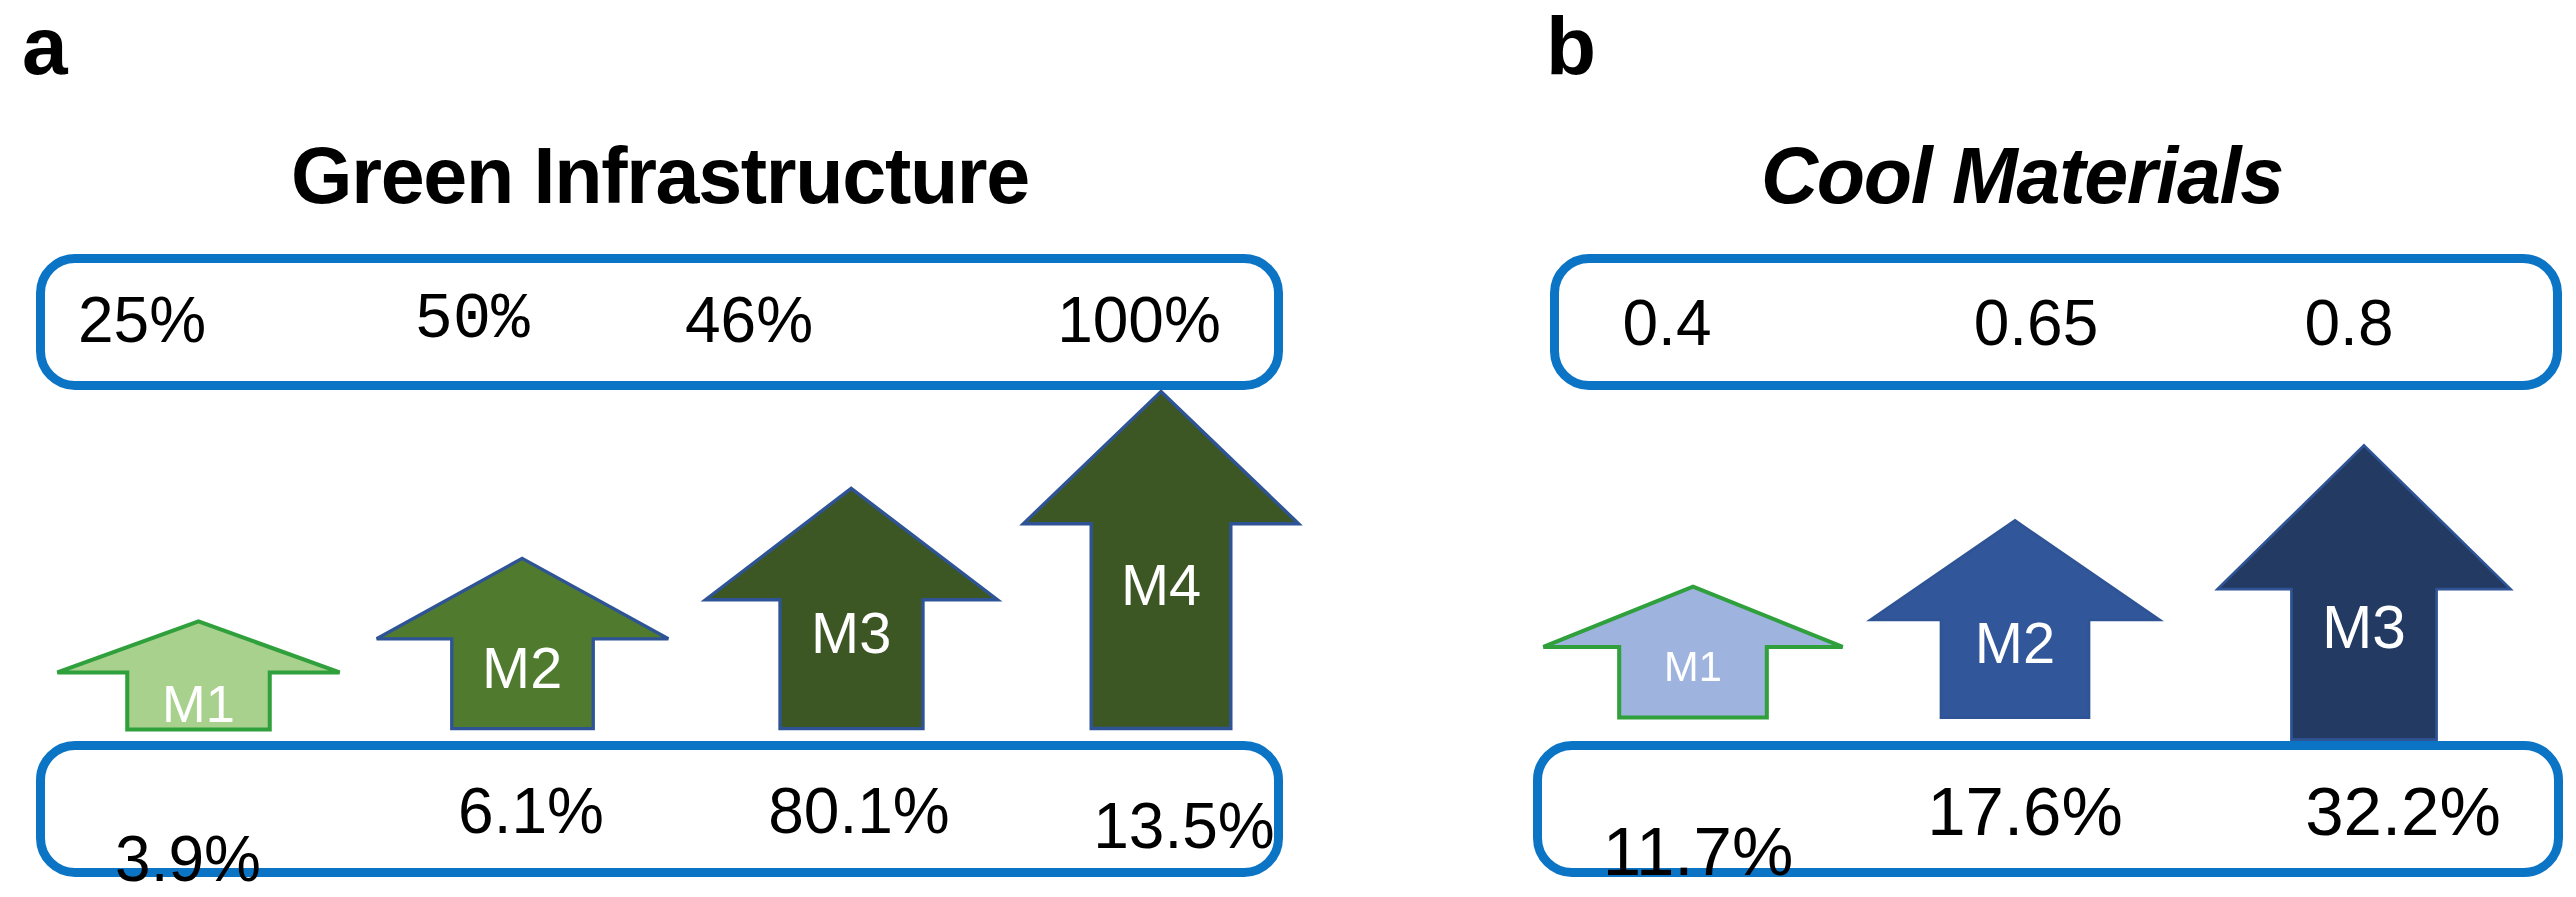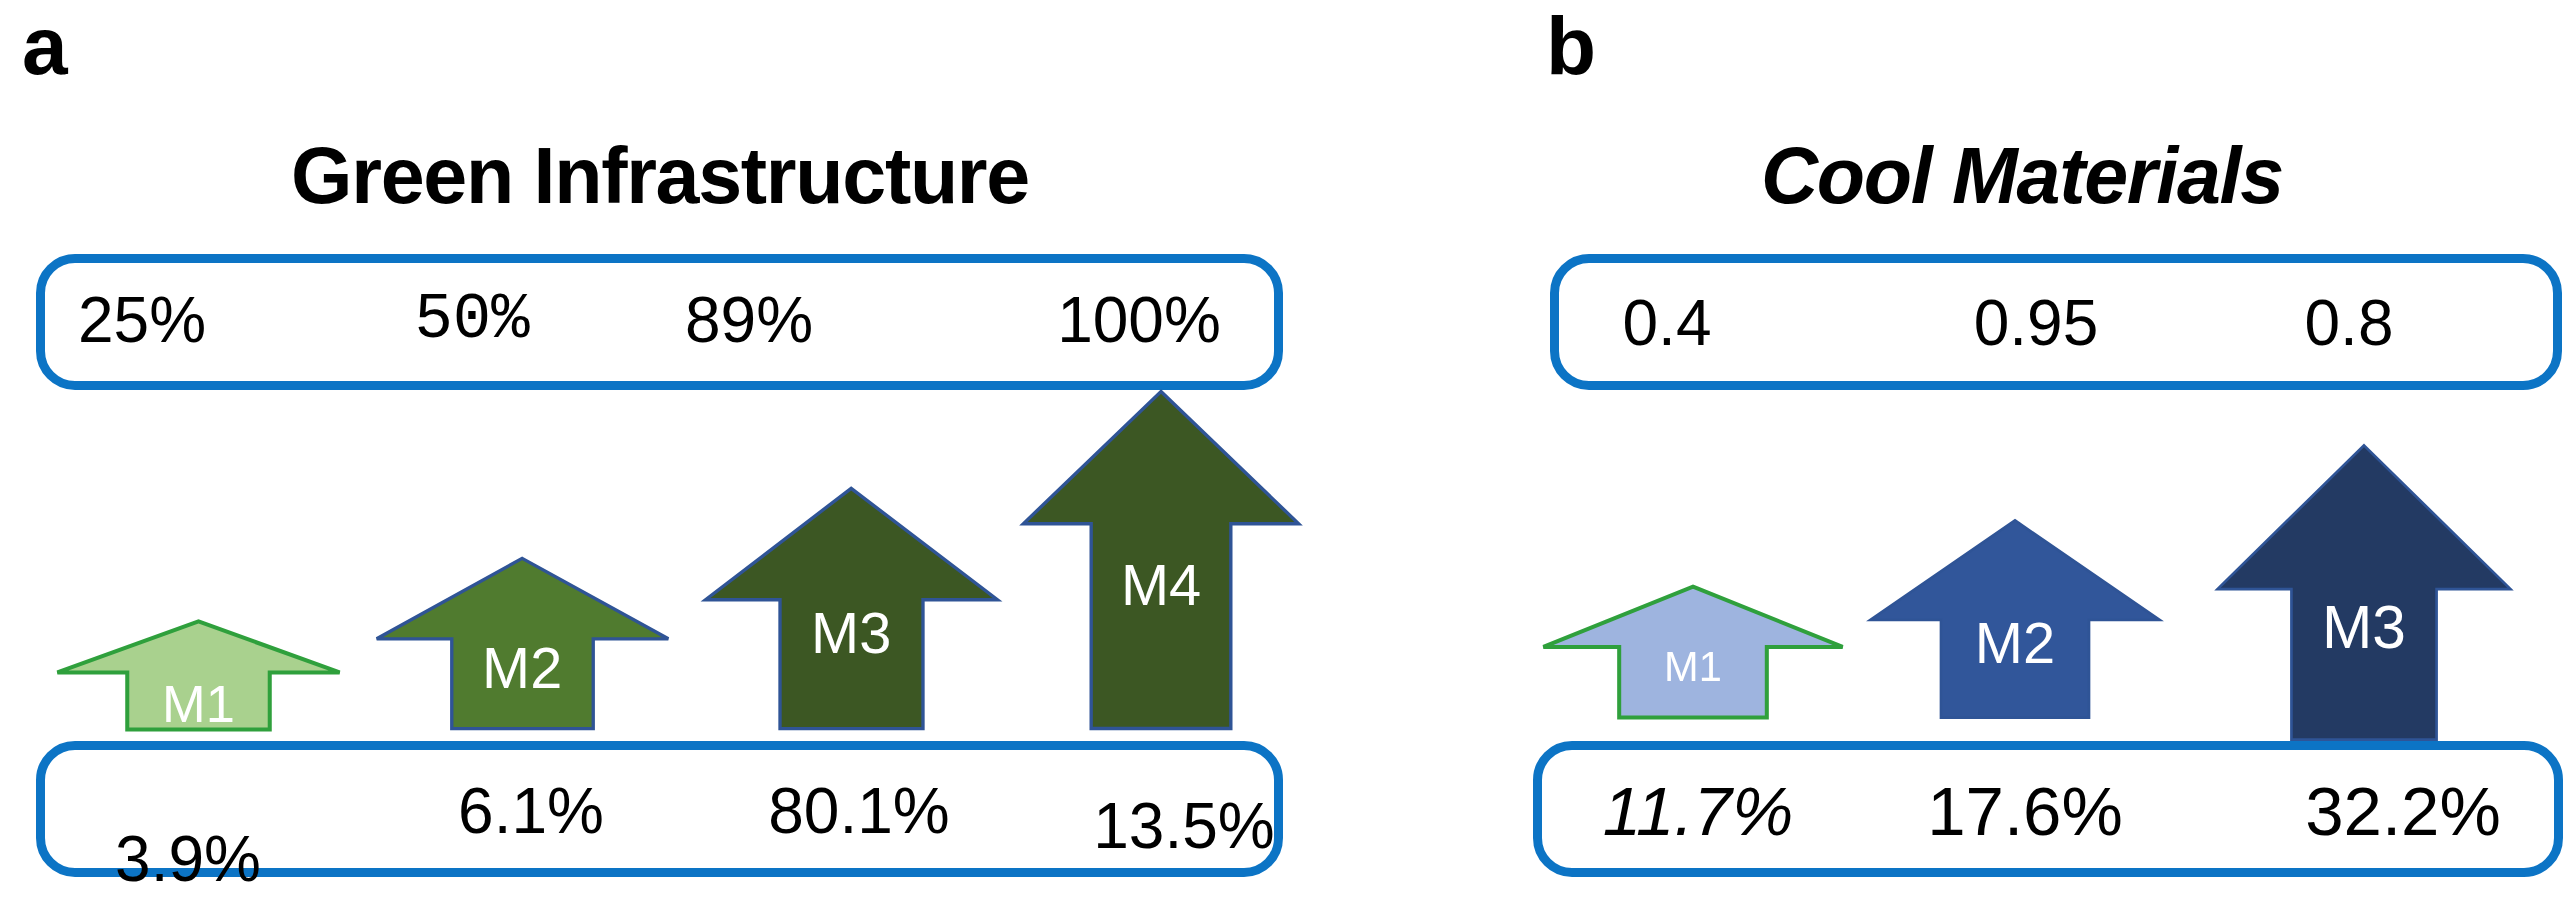--- a/index.html
+++ b/index.html
@@ -21,21 +21,21 @@
 
 <div class="figure">
 
   <div>
     <div class="panel-letter" style="left:22px;top:5.4px;">a</div>
     <div class="panel-title" style="left:660px;top:176px;">Green Infrastructure</div>
 
     <div class="box" style="left:36px;top:254px;width:1247px;height:136px;"></div>
     <span class="value" style="left:142px;top:320px;">25%</span>
     <span class="value" style="left:472px;top:320px;font-family:Liberation Mono, monospace;">50%</span>
-    <span class="value" style="left:749px;top:320px;">89%</span>
+    <span class="value" style="left:749px;top:320px;">46%</span>
     <span class="value" style="left:1139px;top:320px;">100%</span>
 
     <svg class="arrow" style="left:54px;top:618px;" width="289" height="115" viewBox="-5 -5 430 171">
       <polygon points="210,0 420,76 316,76 316,161 104,161 104,76 0,76" stroke-width="6" stroke-miterlimit="4" fill="#A9D18E" stroke="#2FA03C"></polygon>
       <text class="arrow-label" x="210" y="150" font-size="78">M1</text>
     </svg>
 
     <svg class="arrow" style="left:373px;top:555px;" width="299" height="177" viewBox="-5 -5 445 264">
       <polygon points="217,0 435,120 323,120 323,254 112,254 112,120 0,120" stroke-width="5" fill="#507B2F" stroke="#2F5496"></polygon>
       <text class="arrow-label" x="217" y="194" font-size="86">M2</text>
@@ -57,38 +57,38 @@
     <span class="value" style="left:859px;top:811px;">80.1%</span>
     <span class="value" style="left:1184px;top:810px;margin-top:16px;">13.5%</span>
   </div>
 
   <div>
     <div class="panel-letter" style="left:1546px;top:5.4px;">b</div>
     <div class="panel-title" style="left:2022px;top:176px;font-style:italic;">Cool Materials</div>
 
     <div class="box" style="left:1550px;top:254px;width:1012px;height:136px;"></div>
     <span class="value" style="left:1667px;top:323px;">0.4</span>
-    <span class="value" style="left:2036px;top:323px;">0.95</span>
+    <span class="value" style="left:2036px;top:323px;">0.65</span>
     <span class="value" style="left:2349px;top:323px;">0.8</span>
 
     <svg class="arrow" style="left:1540px;top:583px;" width="306" height="138" viewBox="-5 -5 456 205">
       <polygon points="223,0 446,90 333,90 333,195 113,195 113,90 0,90" stroke-width="6" fill="#9EB4DF" stroke="#2FA03C"></polygon>
       <text class="arrow-label" x="223" y="140" font-size="62">M1</text>
     </svg>
 
     <svg class="arrow" style="left:1867px;top:517px;" width="296" height="204" viewBox="-5 -5 440 303">
       <polygon points="215,0 430,148 325,148 325,293 105,293 105,148 0,148" stroke-width="4" fill="#31569A" stroke="#2F5496"></polygon>
       <text class="arrow-label" x="215" y="212" font-size="86">M2</text>
     </svg>
 
     <svg class="arrow" style="left:2214px;top:442px;" width="300" height="301" viewBox="-5 -5 446 448">
       <polygon points="218,0 436,214 326,214 326,438 110,438 110,214 0,214" stroke-width="4" fill="#233A63" stroke="#2F5496"></polygon>
       <text class="arrow-label" x="218" y="302" font-size="90">M3</text>
     </svg>
 
     <div class="box" style="left:1533px;top:741px;width:1030px;height:136px;"></div>
-    <span class="value big" style="left:1698px;top:811px;font-style:italic;">11.7%</span>
+    <span class="value big" style="left:1698px;top:851px;">11.7%</span>
     <span class="value big" style="left:2025px;top:811px;">17.6%</span>
     <span class="value big" style="left:2359px;top:811px;margin-left:44px;">32.2%</span>
   </div>
 
 </div>
 
 
 </body></html>

